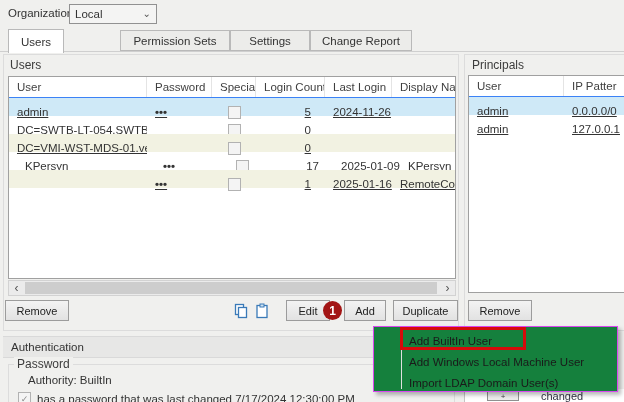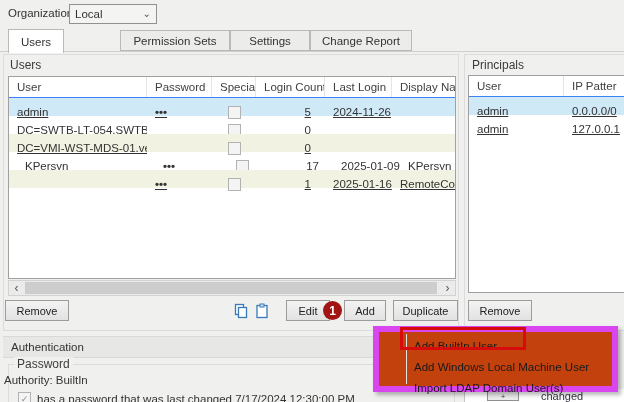--- a/index.html
+++ b/index.html
@@ -42,21 +42,21 @@
   .iconbtn{position:absolute;width:18px;height:18px;display:flex;align-items:center;justify-content:center;background:transparent;border:none;}
   
   .hscroll{position:absolute;background:#ebebeb;border:1px solid #d2d2d2;box-sizing:border-box;}
   .hscroll .arrow{position:absolute;top:0;bottom:0;width:15px;display:flex;align-items:center;
     justify-content:center;color:#555;font-size:12px;}
   .hscroll .thumb{position:absolute;top:1px;bottom:1px;background:#cdcdcd;}
   
   .authbar{position:absolute;background:#e7e7e6;border-top:1px solid #d9d9d9;border-bottom:1px solid #d9d9d9;
     display:flex;align-items:center;padding-left:8px;box-sizing:border-box;color:#333;}
   
-  .menu{position:absolute;background:#c2410c;border:6px solid #d946ef;box-sizing:border-box;
+  .menu{position:absolute;background:#15803d;border:1px solid #d946ef;box-sizing:border-box;
     box-shadow:3px 3px 4px rgba(0,0,0,0.28);z-index:50;}
   .menu .gutterline{position:absolute;left:27px;top:2px;bottom:2px;border-left:1px solid #e0e0e0;}
   .menu-item{position:absolute;left:1px;right:1px;height:21px;display:flex;align-items:center;
     padding-left:34px;box-sizing:border-box;color:#1a1a1a;white-space:nowrap;}
   
   .ann-box{position:absolute;border:3px solid #d60b0b;box-sizing:border-box;z-index:70;}
   .badge{position:absolute;width:19px;height:19px;border-radius:50%;background:#a31515;color:#fff;
     display:flex;align-items:center;justify-content:center;font-size:12px;font-weight:bold;z-index:40;}
   .partial-strip{position:absolute;background:#fff;border-left:1px solid #c4c4c4;z-index:5;overflow:hidden;}
   .mini-btn{position:absolute;background:#ececec;border:1px solid #909090;box-sizing:border-box;
@@ -180,21 +180,21 @@
   <div class="btn" style="left:344px;top:300px;width:42px;height:21px;">Add</div>
   <div class="btn" style="left:393px;top:300px;width:65px;height:21px;">Duplicate</div>
 
   <div class="badge" style="left:323px;top:301px;">1</div>
 
   <div class="authbar" style="left:3px;top:336px;width:456px;height:22px;">
     <span>Authentication</span>
   </div>
   <div class="groupbox" style="left:8px;top:364px;width:447px;height:45px;"></div>
   <span class="group-title abs" style="left:14px;top:357px;background:#f0f0ee;padding:0 3px;">Password</span>
-  <span class="abs label" style="left:4px;top:374px;">Authority: BuiltIn</span>
+  <span class="abs label" style="left:28px;top:374px;">Authority: BuiltIn</span>
   <div class="abs" style="left:18px;top:392px;display:flex;align-items:center;">
     <span class="cb" style="display:flex;align-items:center;justify-content:center;font-size:9px;color:#8a8a8a;">✓</span>
     <span style="margin-left:6px;white-space:nowrap;">has a password that was last changed 7/17/2024 12:30:00 PM</span>
   </div>
 
   <div class="groupbox" style="left:464px;top:54px;width:170px;height:277px;"></div>
   <span class="group-title" style="left:472px;top:58px;">Principals</span>
 
   <div class="tbl" style="left:468px;top:75px;width:158px;height:218px;">
     <div class="thead">

